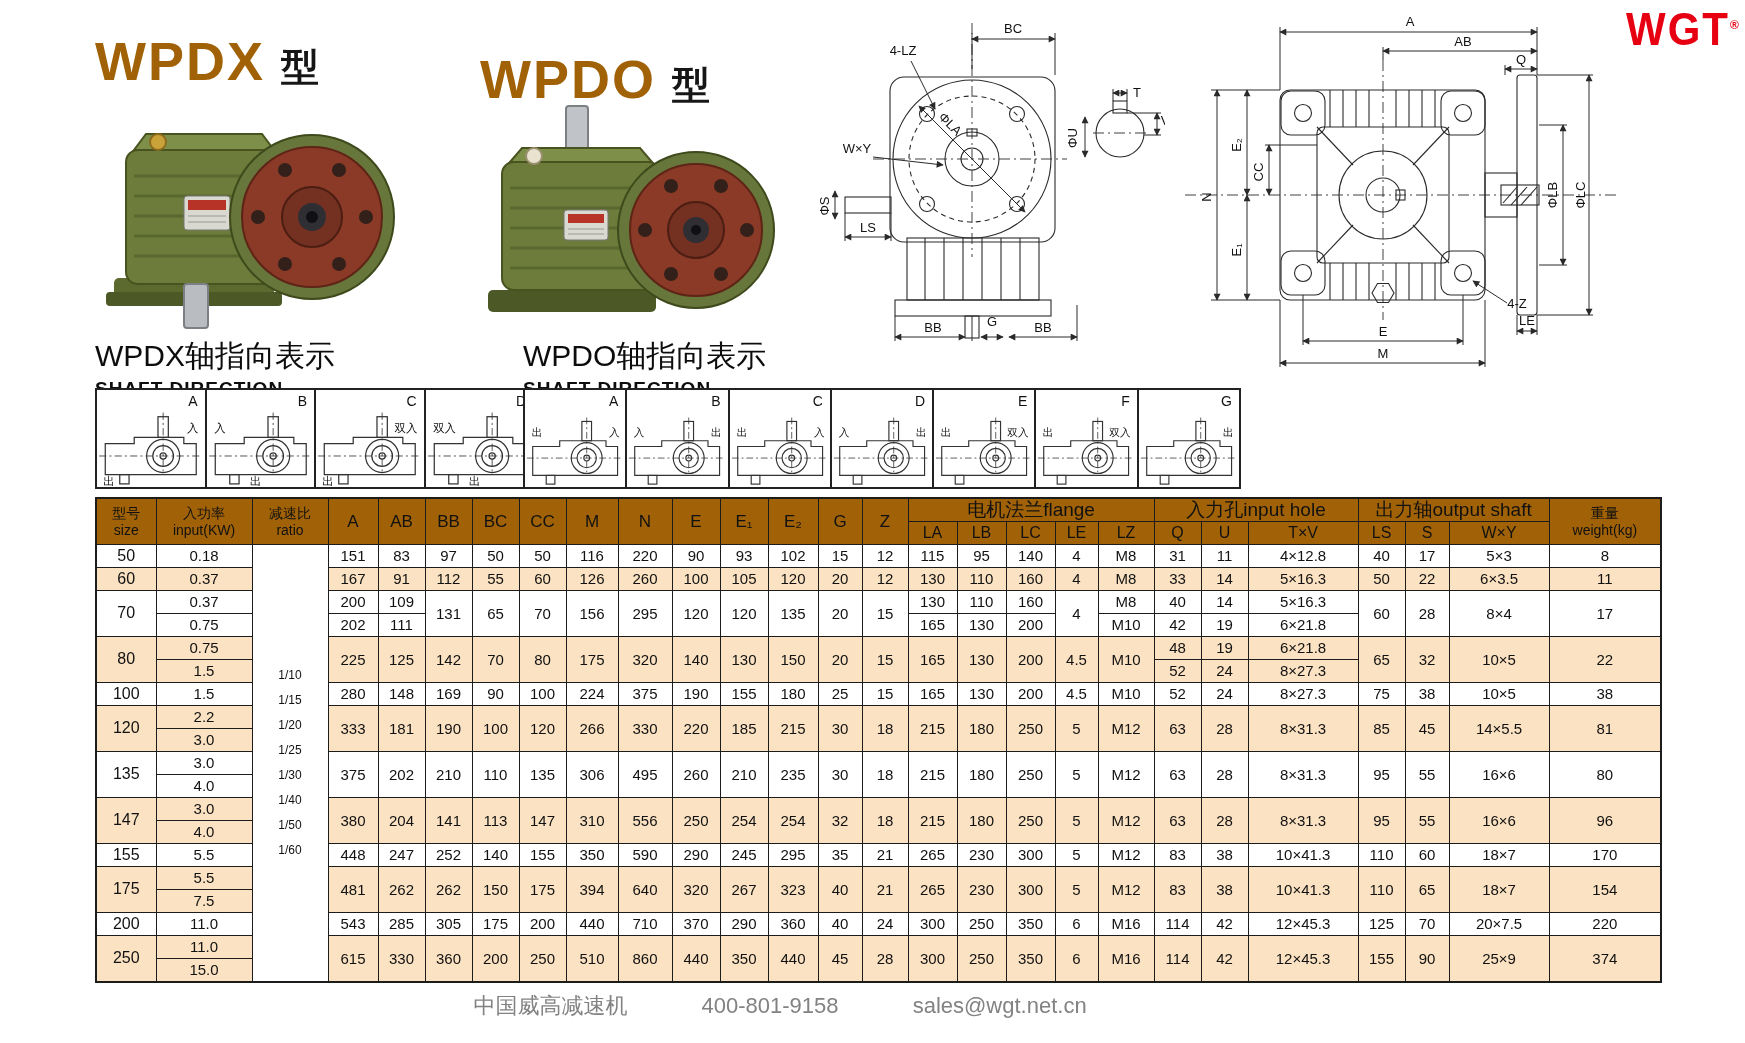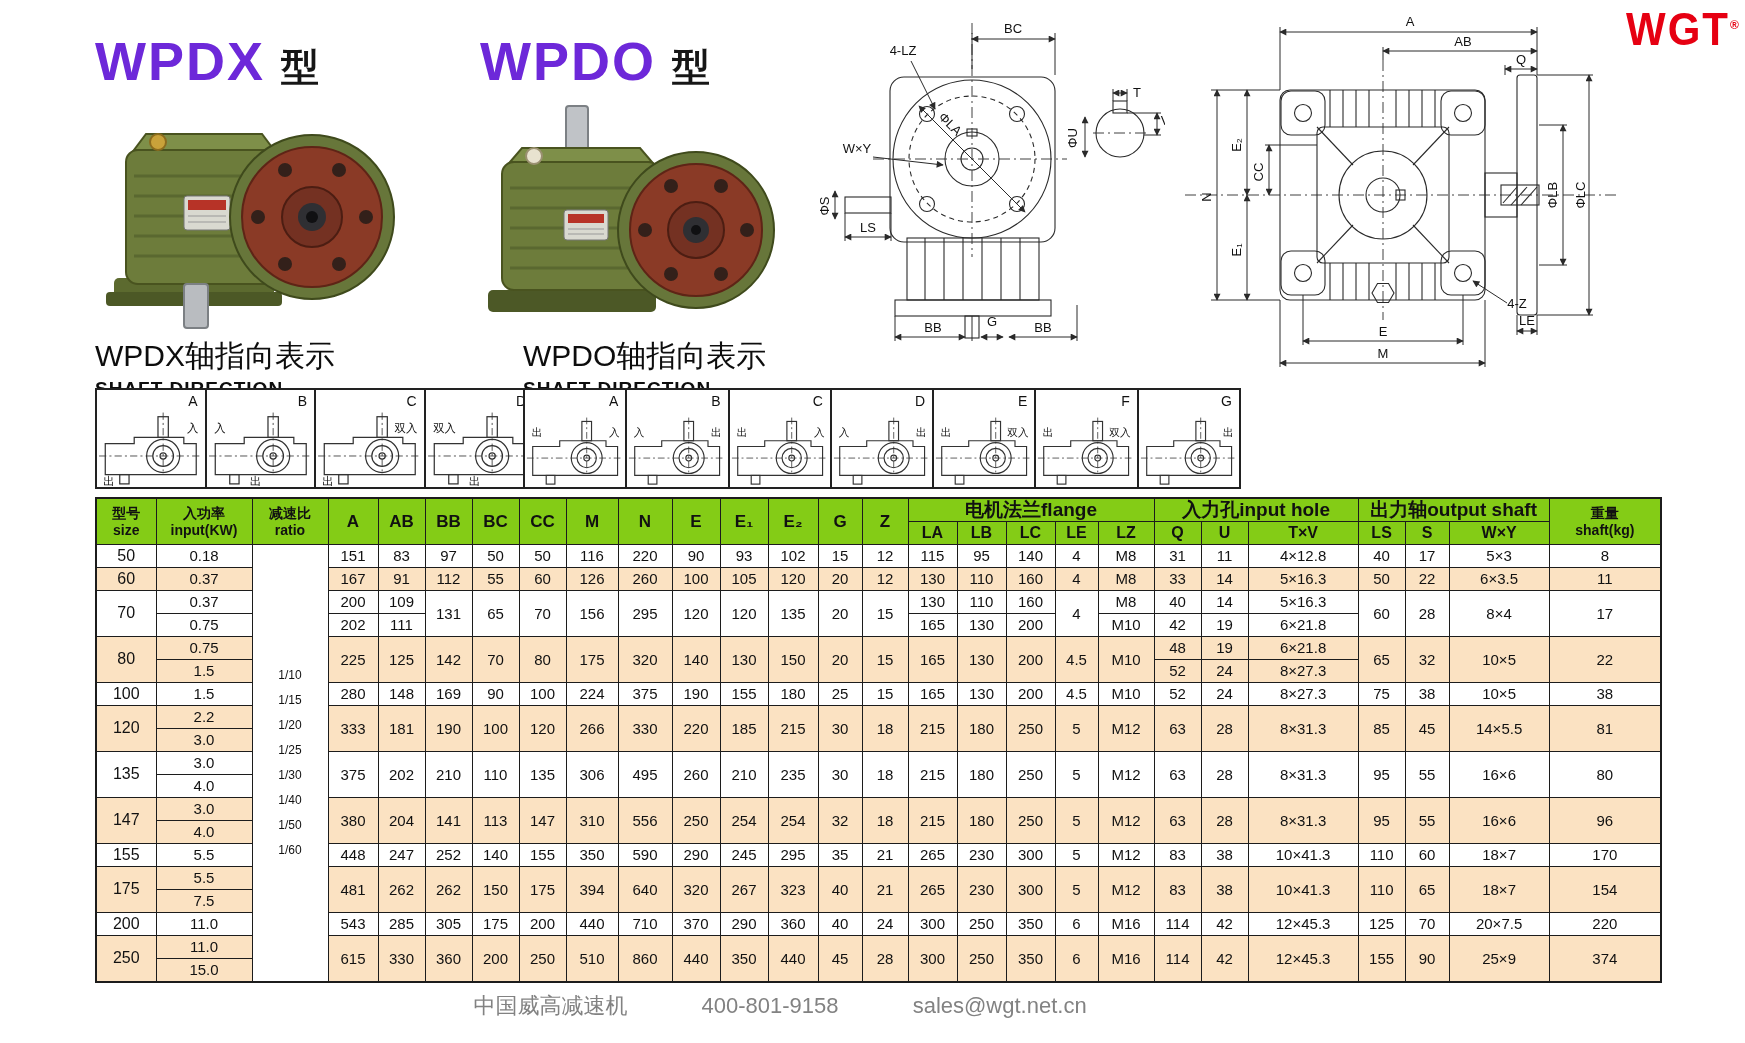--- a/index.html
+++ b/index.html
@@ -2,21 +2,21 @@
 <html><head>
 <meta charset="utf-8">
 <style>
   html,body{margin:0;padding:0;background:#e8e8e8}
   .page{position:relative;width:1745px;height:1043px;background:#ffffff;overflow:hidden;
         font-family:"Liberation Sans","DejaVu Sans",sans-serif;color:#111}
   .abs{position:absolute}
 
   
   .model-title{display:flex;align-items:baseline;gap:16px}
-  .model-title .m{font-size:54px;font-weight:bold;letter-spacing:2px;color:#6d28d9}
+  .model-title .m{font-size:54px;font-weight:bold;letter-spacing:2px;color:#a16207}
   .model-title .s{font-size:38px;font-weight:bold;color:#161616}
 
   .sec-title .zh{font-size:30px;color:#0d0d0d}
   .sec-title .en{font-size:19px;font-weight:bold;letter-spacing:1px;color:#0d0d0d;margin-top:1px}
 
   
   .logo{color:#e60012;font-size:42px;font-weight:bold;letter-spacing:2px;transform:scaleY(1.08);white-space:nowrap}
   .logo sup{font-size:12px;vertical-align:super}
 
   
@@ -29,21 +29,21 @@
   
   .tech line,.tech path,.tech rect,.tech circle,.tech polygon{stroke:#2a2a2a;fill:none;stroke-width:1.1}
   .tech .dimln{stroke-width:1}
   .tech .cl{stroke-dasharray:11,4,2,4;stroke-width:.9}
   .tech .dash{stroke-dasharray:5,4}
   .tech text{fill:#111;stroke:none;font-size:13px;font-family:"Liberation Sans","DejaVu Sans",sans-serif}
 
   
   .spec{border-collapse:collapse;table-layout:fixed;width:1562px;text-align:center;font-size:15px}
   .spec th,.spec td{border:1px solid #1c1c1c;padding:0;height:22px;line-height:1.05;overflow:hidden;white-space:nowrap}
-  .spec thead th{background:#84cc16;font-weight:bold}
+  .spec thead th{background:#a16207;font-weight:normal}
   .spec thead .grp{font-size:19px}
   .spec thead .dim{font-size:17px}
   .spec thead .sub{font-size:16px}
   .spec .two span{display:block;font-size:14px;line-height:1.2}
   .spec tr.peach td{background:#fbe2c2}
   .spec tr.white td{background:#ffffff}
   .spec td.c-size{font-size:16px}
   .spec td.c-ratio{background:#fff;vertical-align:middle}
   .spec td.c-ratio div{line-height:25px;font-size:12px}
   .spec table,.spec{border:2px solid #1c1c1c}
@@ -75,21 +75,21 @@
       </symbol>
     </defs>
   </svg>
 
   <div class="abs logo" style="left:1626px;top:6px"><span>WGT</span><sup>®</sup></div>
 
   <div class="abs model-title" style="left:95px;top:30px">
     <span class="m">WPDX</span>
     <span class="s">型</span>
   </div>
-  <div class="abs model-title" style="left:480px;top:30px">
+  <div class="abs model-title" style="left:480px;top:48px">
     <span class="m">WPDO</span>
     <span class="s">型</span>
   </div>
 
   <div class="abs" style="left:100px;top:92px;width:305px;height:240px">
     <svg viewBox="0 0 305 240" width="305" height="240">
       <rect x="14" y="186" width="160" height="26" rx="5" fill="#5c6a2f"></rect>
       <rect x="6" y="200" width="176" height="14" rx="4" fill="#4c5826"></rect>
       <rect x="26" y="58" width="156" height="134" rx="12" fill="#6d7c3b" stroke="#49531f" stroke-width="2"></rect>
       <path d="M34,58 L174,58 L162,42 L46,42 Z" fill="#7e8f49" stroke="#49531f" stroke-width="2"></path>
@@ -467,21 +467,21 @@
             <th rowspan="2" class="dim">E</th>
             <th rowspan="2" class="dim">E₁</th>
             <th rowspan="2" class="dim">E₂</th>
             <th rowspan="2" class="dim">G</th>
             <th rowspan="2" class="dim">Z</th>
             <th colspan="5" class="grp">电机法兰flange</th>
             <th colspan="3" class="grp">入力孔input hole</th>
             <th colspan="3" class="grp">出力轴output shaft</th>
             <th rowspan="2" class="two">
               <span>重量</span>
-              <span>shaft(kg)</span>
+              <span>weight(kg)</span>
             </th>
           </tr>
           <tr>
             <th class="sub">LA</th>
             <th class="sub">LB</th>
             <th class="sub">LC</th>
             <th class="sub">LE</th>
             <th class="sub">LZ</th>
             <th class="sub">Q</th>
             <th class="sub">U</th>

